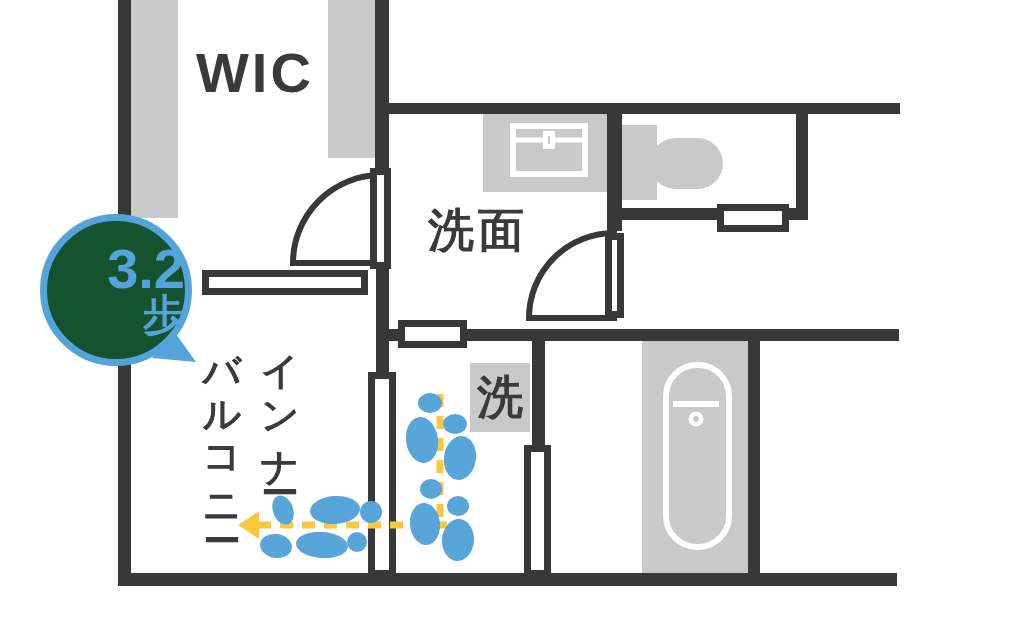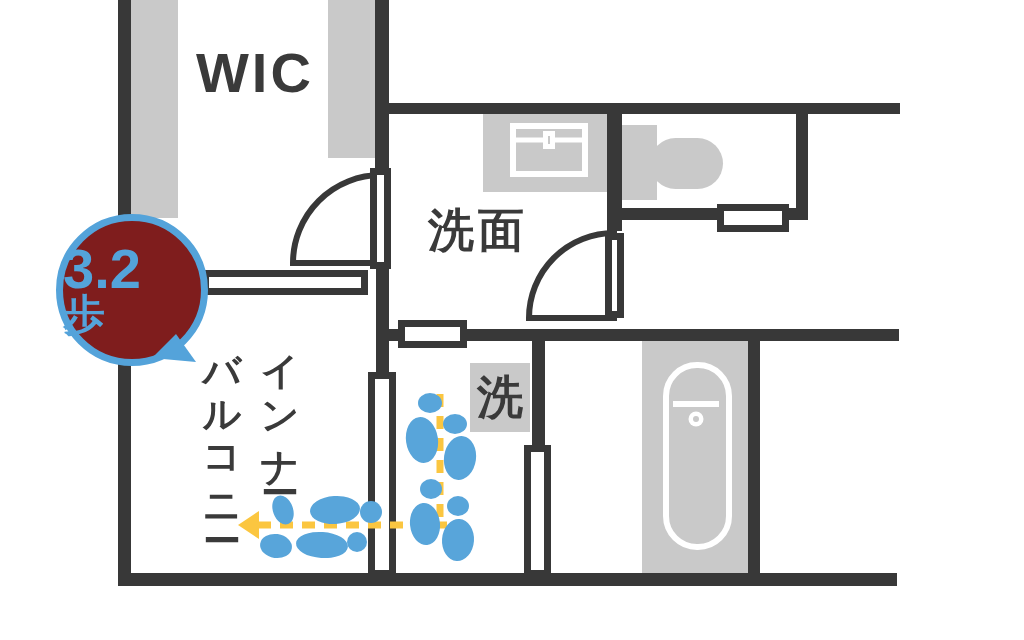--- a/index.html
+++ b/index.html
@@ -8,23 +8,23 @@
   #plan-svg{position:absolute;left:0;top:0;}
   .label{position:absolute;color:#3a3a3a;font-weight:bold;}
   #wic-label{left:196px;top:40px;font-size:56px;letter-spacing:3px;}
   #washroom-label{left:428px;top:200px;font-size:46px;letter-spacing:4px;}
   #laundry-box{position:absolute;left:470px;top:363px;width:60px;height:69px;background:#c9c9c9;
                display:flex;align-items:center;justify-content:center;}
   #laundry-label{position:static;font-size:46px;}
   .vtext{writing-mode:vertical-rl;font-size:38px;letter-spacing:5px;line-height:1.0;}
   #balcony-col1{left:261px;top:327px;}
   #balcony-col2{left:203px;top:327px;}
-  #steps-badge{position:absolute;left:56px;top:214px;width:152px;height:152px;border:7px solid #54a3da;
-               border-radius:50%;background:#7f1d1d;box-sizing:border-box;display:flex;flex-direction:column;
-               align-items:flex-start;justify-content:center;z-index:5;}
+  #steps-badge{position:absolute;left:40px;top:214px;width:152px;height:152px;border:7px solid #54a3da;
+               border-radius:50%;background:#14532d;box-sizing:border-box;display:flex;flex-direction:column;
+               align-items:flex-end;justify-content:center;z-index:5;}
   #badge-value{color:#54a3da;font-weight:bold;font-size:56px;line-height:0.9;}
   #badge-unit{color:#54a3da;font-weight:bold;font-size:42px;line-height:1;}
   #badge-tail{position:absolute;left:140px;top:320px;z-index:6;}
 </style>
 </head>
 <body>
 
 <div id="scene">
 
   <svg id="plan-svg" width="1024" height="640" viewBox="0 0 1024 640">

